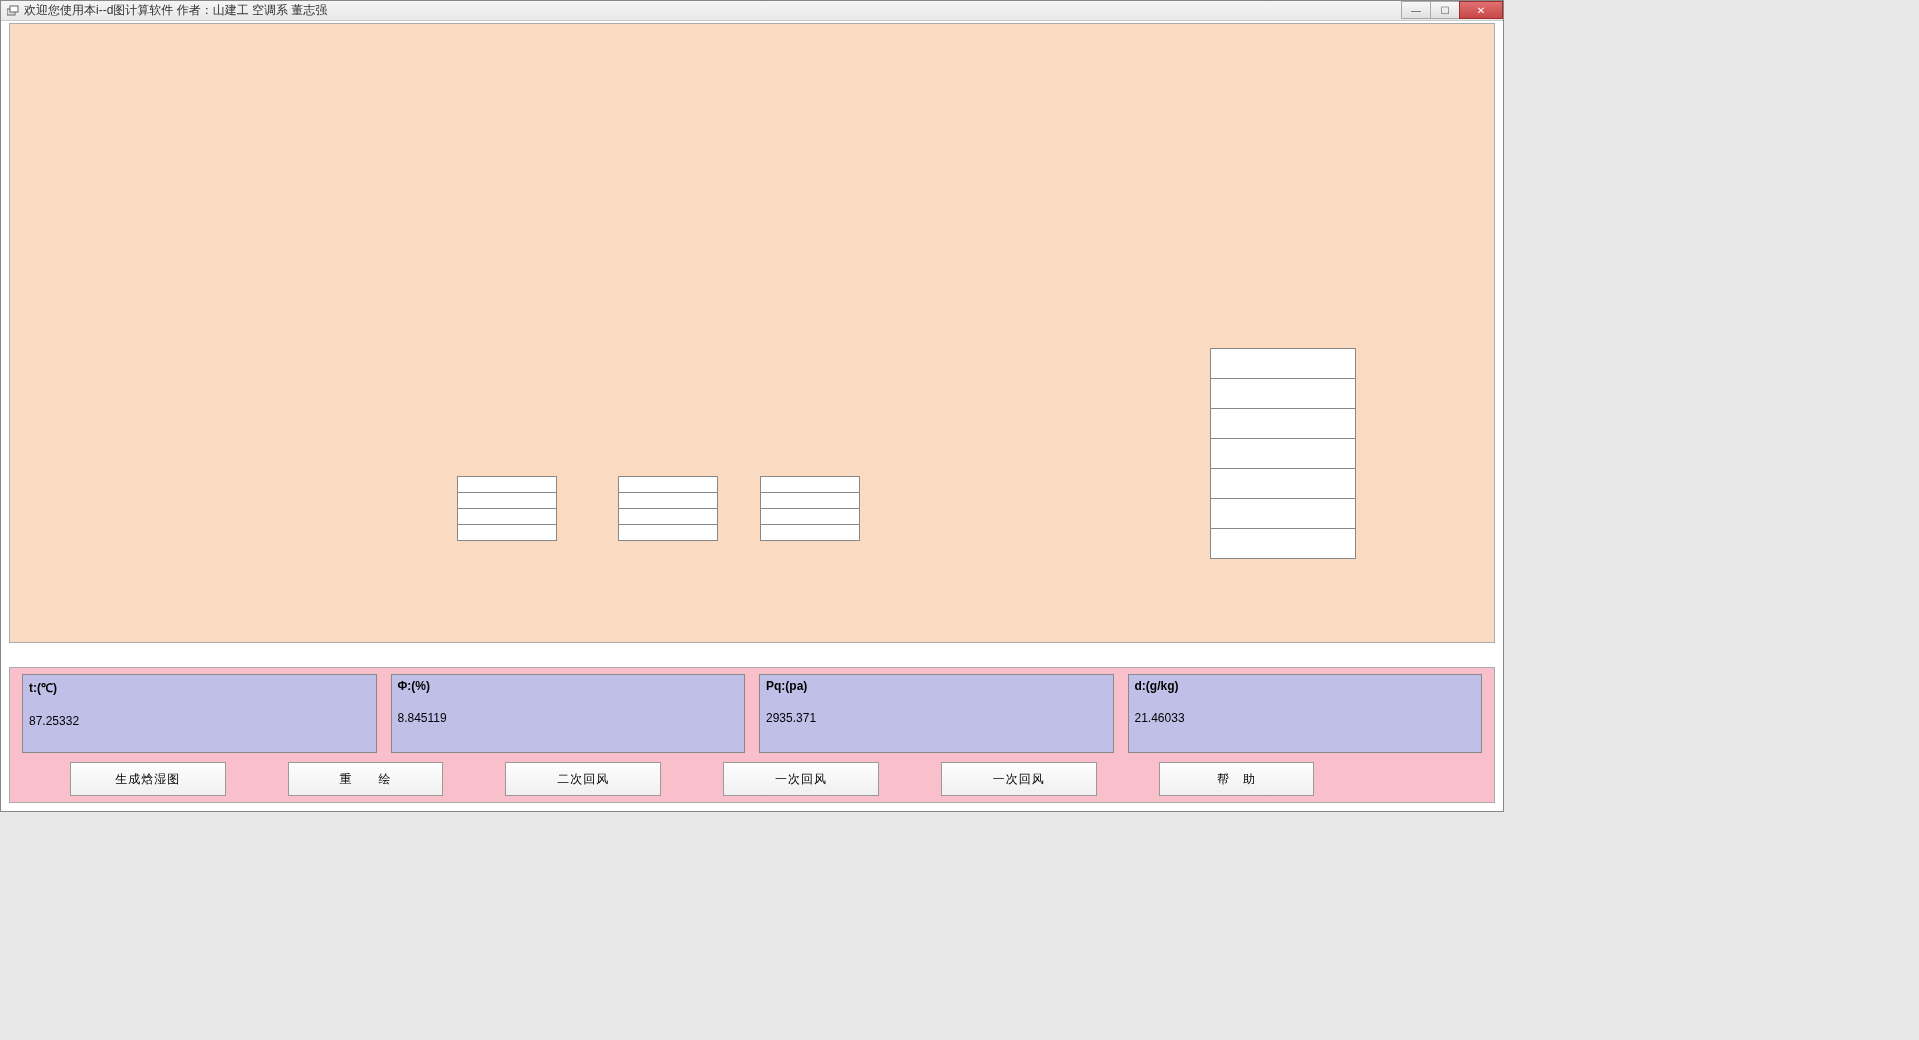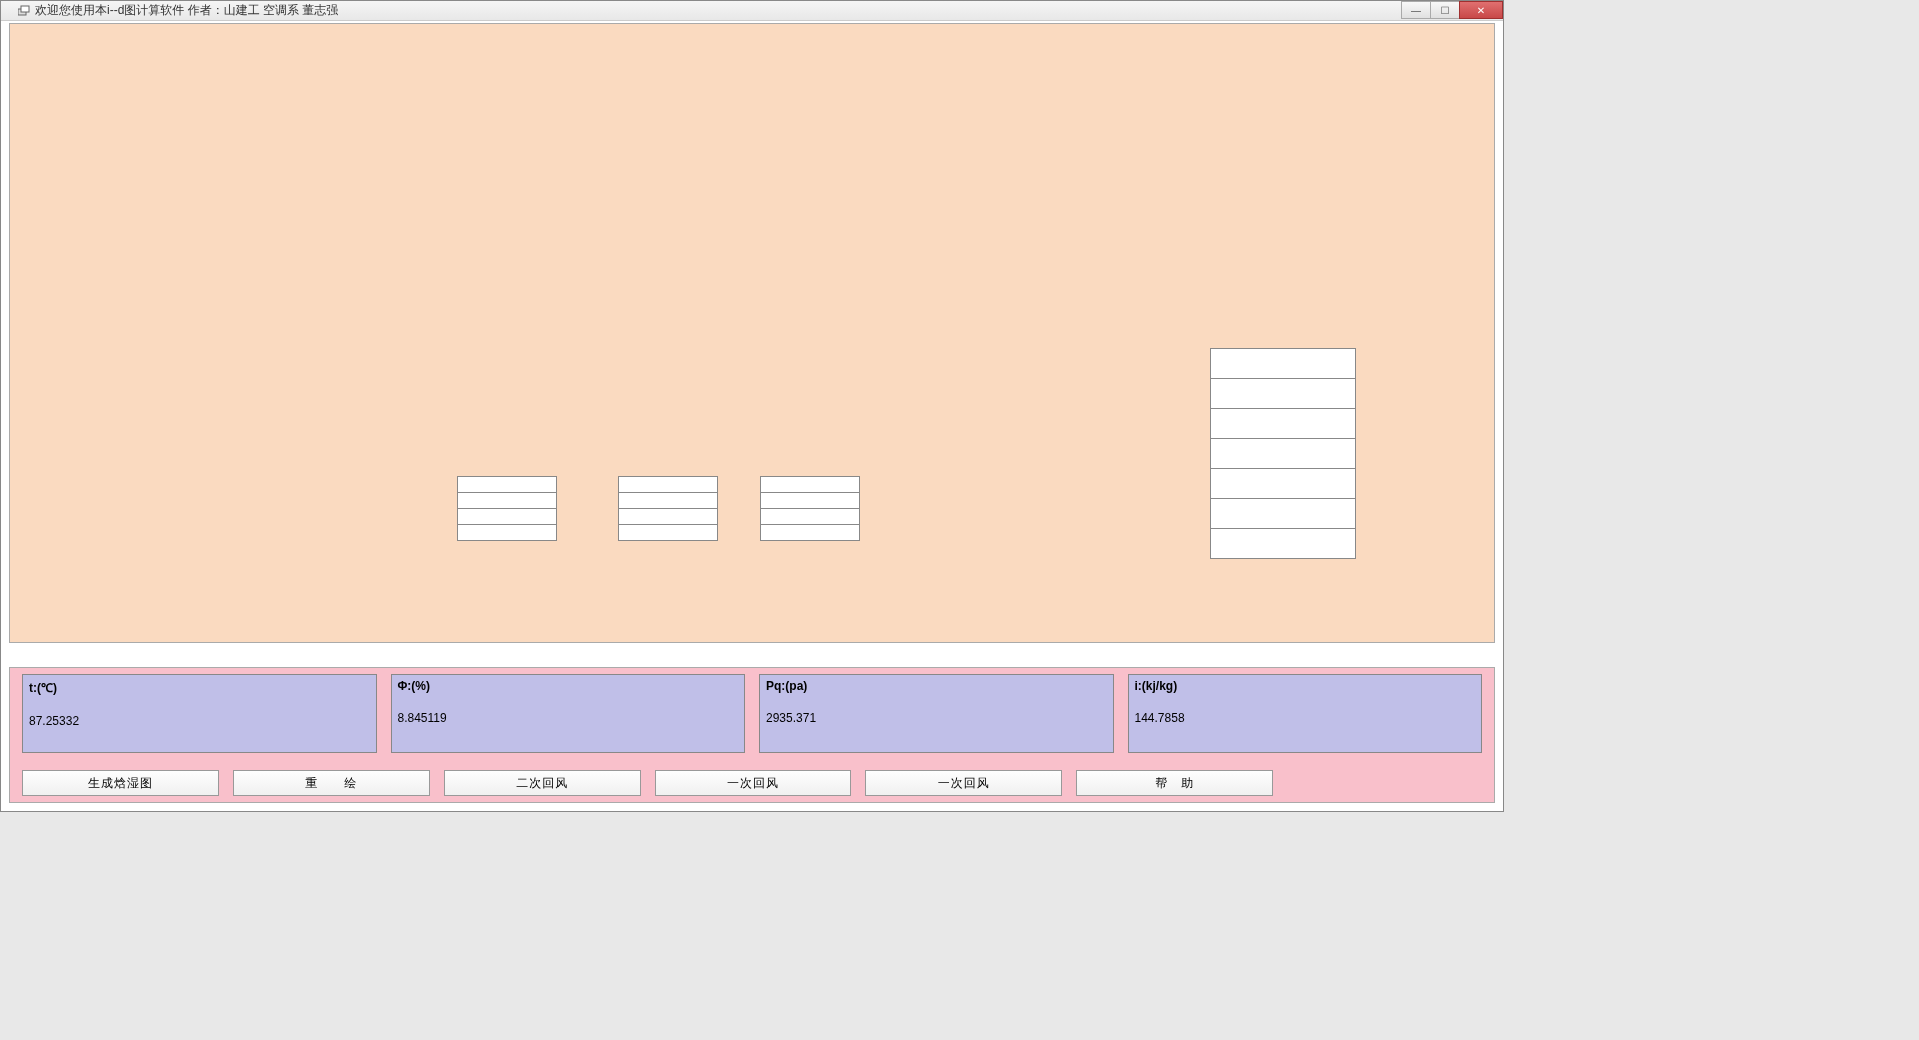--- a/index.html
+++ b/index.html
@@ -19,21 +19,21 @@
       background: #fff;
       border: 1px solid #888;
       position: relative;
     }
     .titlebar {
       height: 20px;
       background: linear-gradient(to bottom, #f5f5f5, #e8e8e8);
       border-bottom: 1px solid #ccc;
       display: flex;
       align-items: center;
-      padding-left: 16px;
+      padding-left: 5px;
       position: relative;
     }
     .titlebar-icon {
       width: 14px;
       height: 14px;
       margin-right: 4px;
       display: inline-flex;
       align-items: center;
       justify-content: center;
     }
@@ -149,29 +149,30 @@
     .buttons-row {
       position: absolute;
       bottom: 6px;
       left: 12px;
       right: 12px;
       display: flex;
       gap: 14px;
     }
     .action-btn {
       flex: 1;
-      height: 26px;
+      height: 34px;
       background: linear-gradient(to bottom, #fefefe, #f0f0f0);
       border: 1px solid #999;
       display: flex;
       align-items: center;
       justify-content: center;
       font-size: 12px;
       cursor: pointer;
       letter-spacing: 1px;
+      margin-left: 48px;
     }
     .spacer-btn {
       flex: 1;
       visibility: hidden;
     }
   </style>
 </head>
 <body>
 
 <div class="window">
@@ -228,22 +229,22 @@
       </div>
       <div class="value-box">
         <div class="value-label">Φ:(%)</div>
         <div class="value-num">8.845119</div>
       </div>
       <div class="value-box">
         <div class="value-label">Pq:(pa)</div>
         <div class="value-num">2935.371</div>
       </div>
       <div class="value-box">
-        <div class="value-label">i:(kj/kg)</div>
-        <div class="value-num">144.7858</div>
+        <div class="value-label">d:(g/kg)</div>
+        <div class="value-num">21.46033</div>
       </div>
     </div>
     <div class="buttons-row">
       <button class="action-btn">生成焓湿图</button>
       <button class="action-btn">重　　绘</button>
       <button class="action-btn">二次回风</button>
       <button class="action-btn">一次回风</button>
       <button class="action-btn">一次回风</button>
       <button class="action-btn">帮　助</button>
       <div class="spacer-btn"></div>

